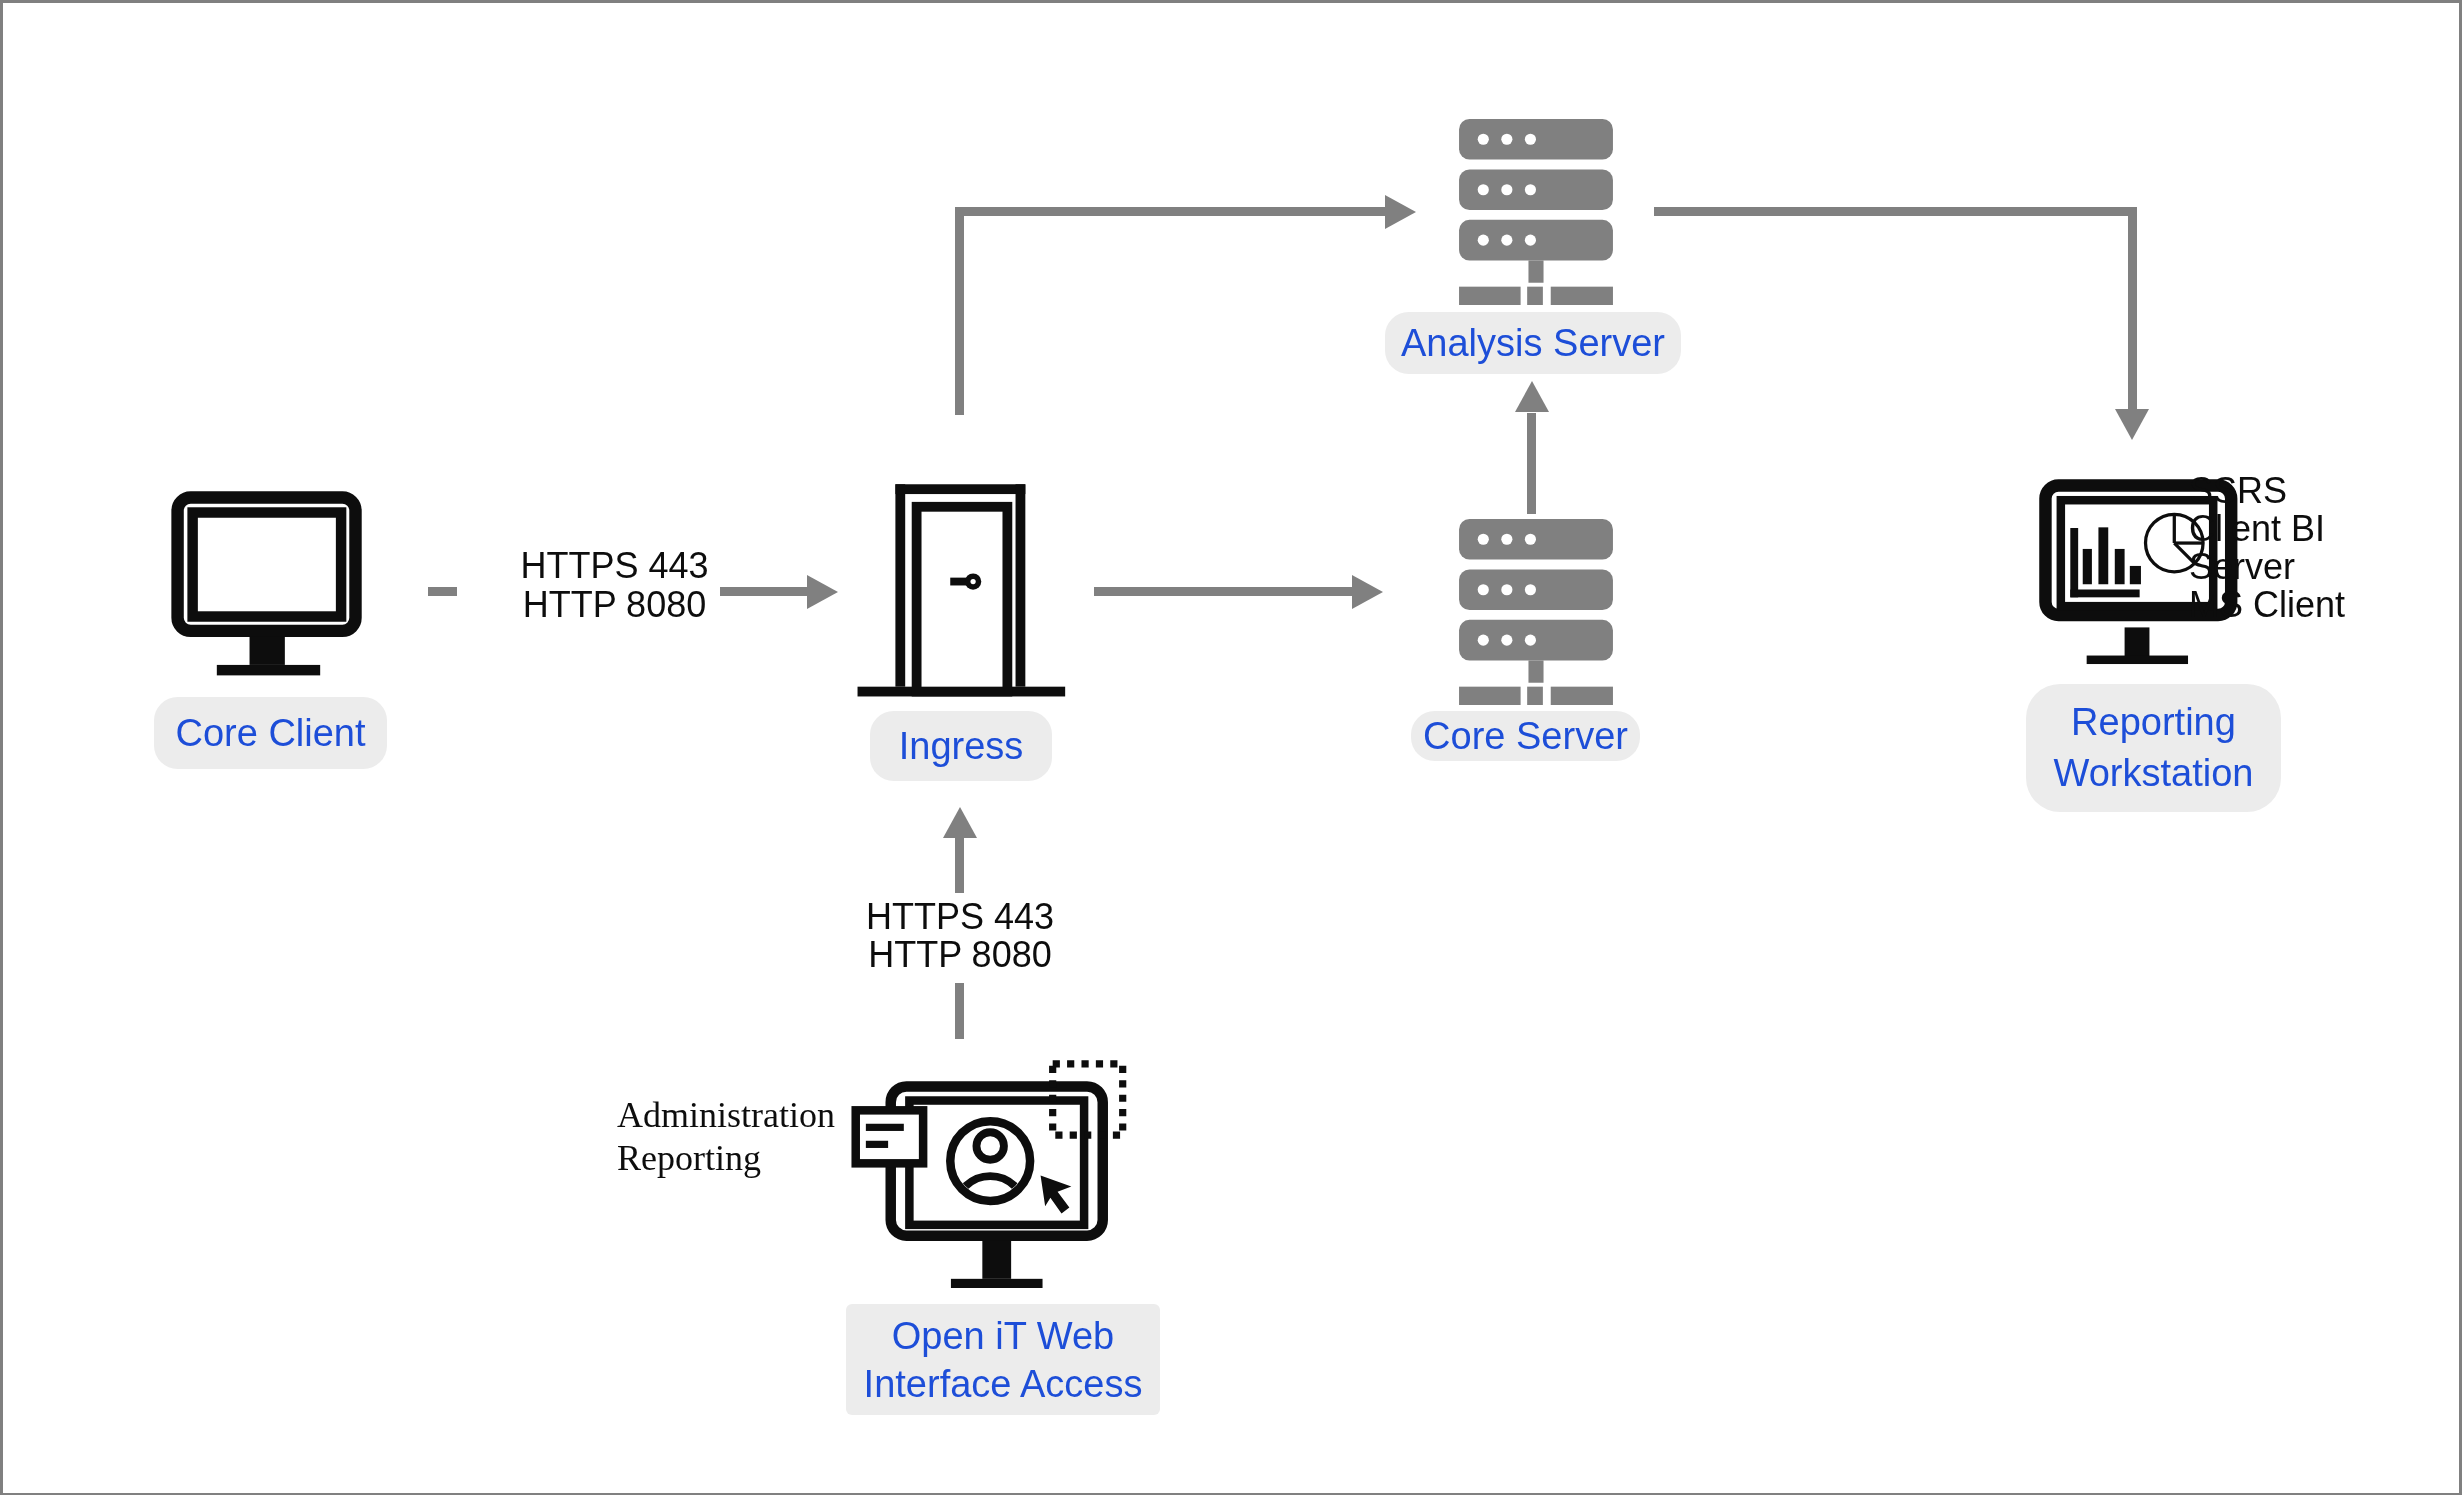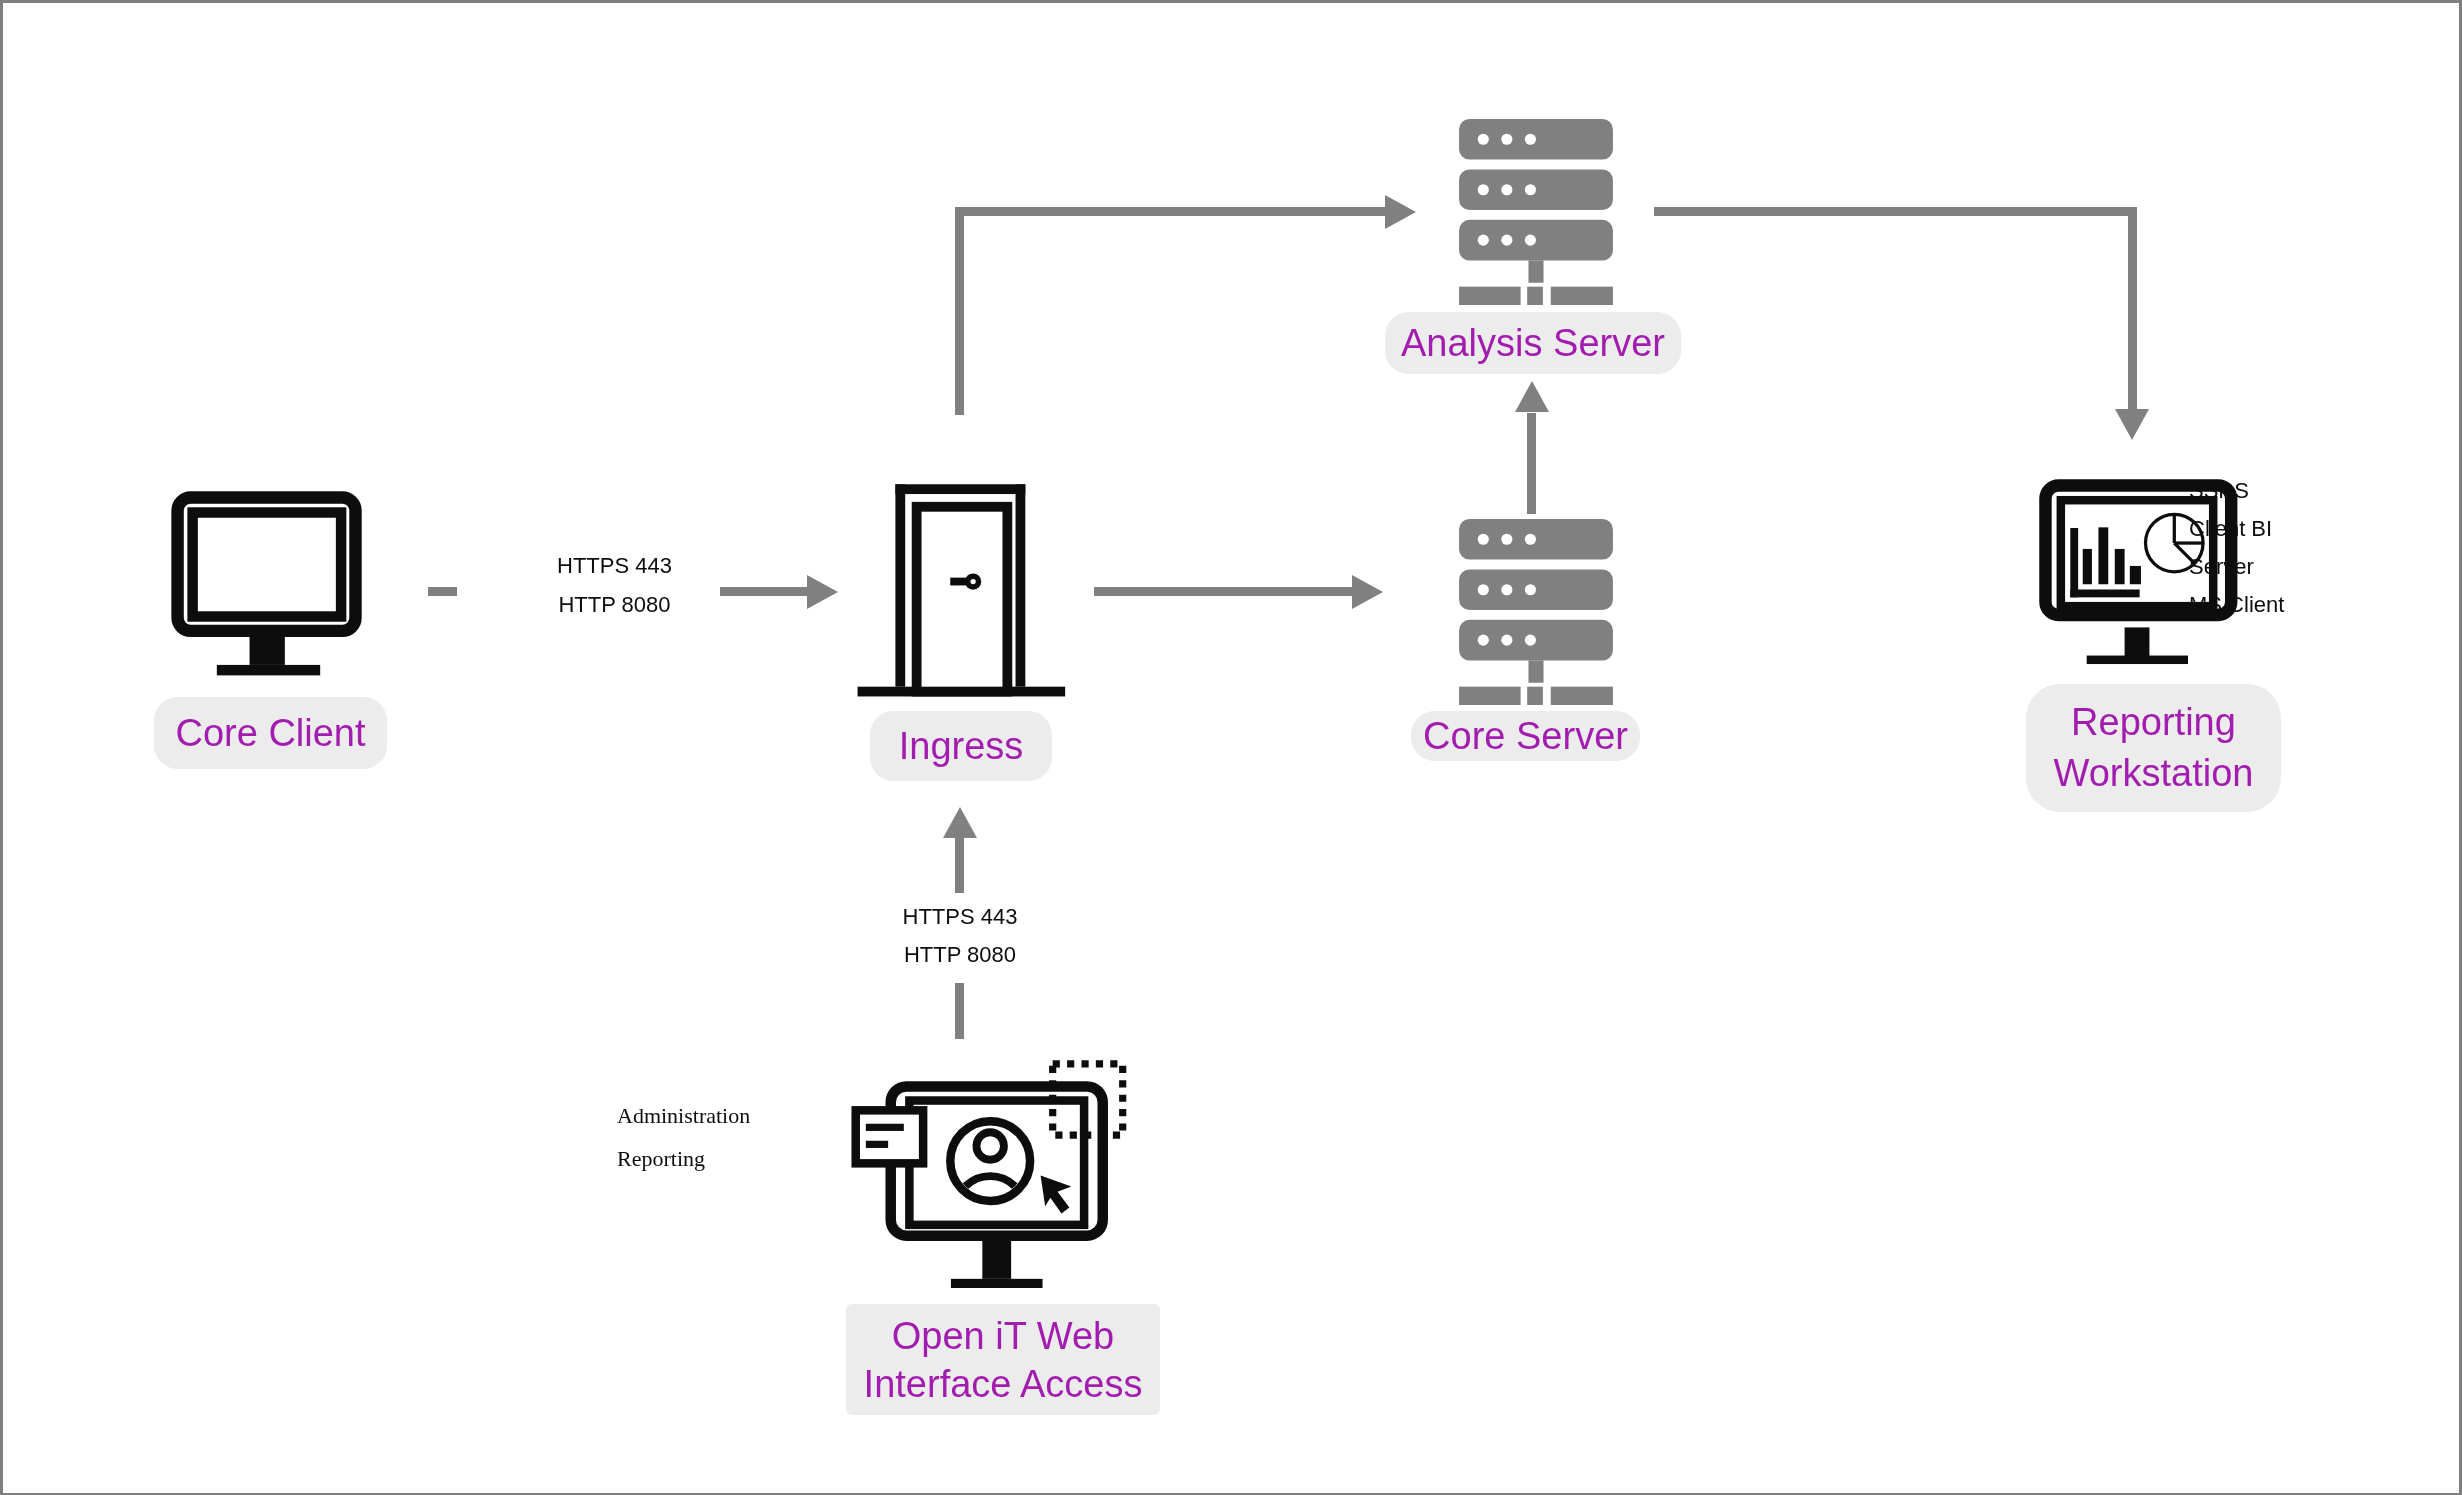--- a/index.html
+++ b/index.html
@@ -21,34 +21,34 @@
     position: absolute;
     background: #ececec;
     border-radius: 23.6px;
     display: flex;
     flex-direction: column;
     align-items: center;
     justify-content: center;
     text-align: center;
     font-size: 38px;
     line-height: 46px;
-    color: #a21caf;
+    color: #1d4ed8;
     white-space: nowrap;
   }
   #badge-core-client   { left: 151px;  top: 694px; width: 233px; height: 72px; }
   #badge-ingress       { left: 867px; top: 708px; width: 182px; height: 70px; }
   #badge-analysis      { left: 1382px; top: 309px;  width: 296px; height: 62px; }
   #badge-core-server   { left: 1408px; top: 708px; width: 229px; height: 50px; }
   #badge-reporting     { left: 2023px; top: 681px; width: 255px; height: 128px; border-radius: 34px; line-height: 51px; }
   #badge-openit        { left: 843px; top: 1301px; width: 314px; height: 111px; border-radius: 6px; line-height: 48px; }
 
   
   .note {
     position: absolute;
-    font-size: 22px;
+    font-size: 36px;
     color: #0d0d0d;
     white-space: nowrap;
   }
   #label-conn-client { left: 510px; top: 543px; width: 203px; text-align: center; line-height: 39px; }
   #label-conn-web    { left: 859px; top: 895px; width: 196px; text-align: center; line-height: 38px; }
   #label-tools       { left: 2186px; top: 469px;  text-align: left; line-height: 38px; }
   #label-admin       { left: 614px;  top: 1091px; width: 222px; text-align: left; line-height: 43px; font-family: Liberation Serif, serif; }
   .note span { display: block; }
 
   

